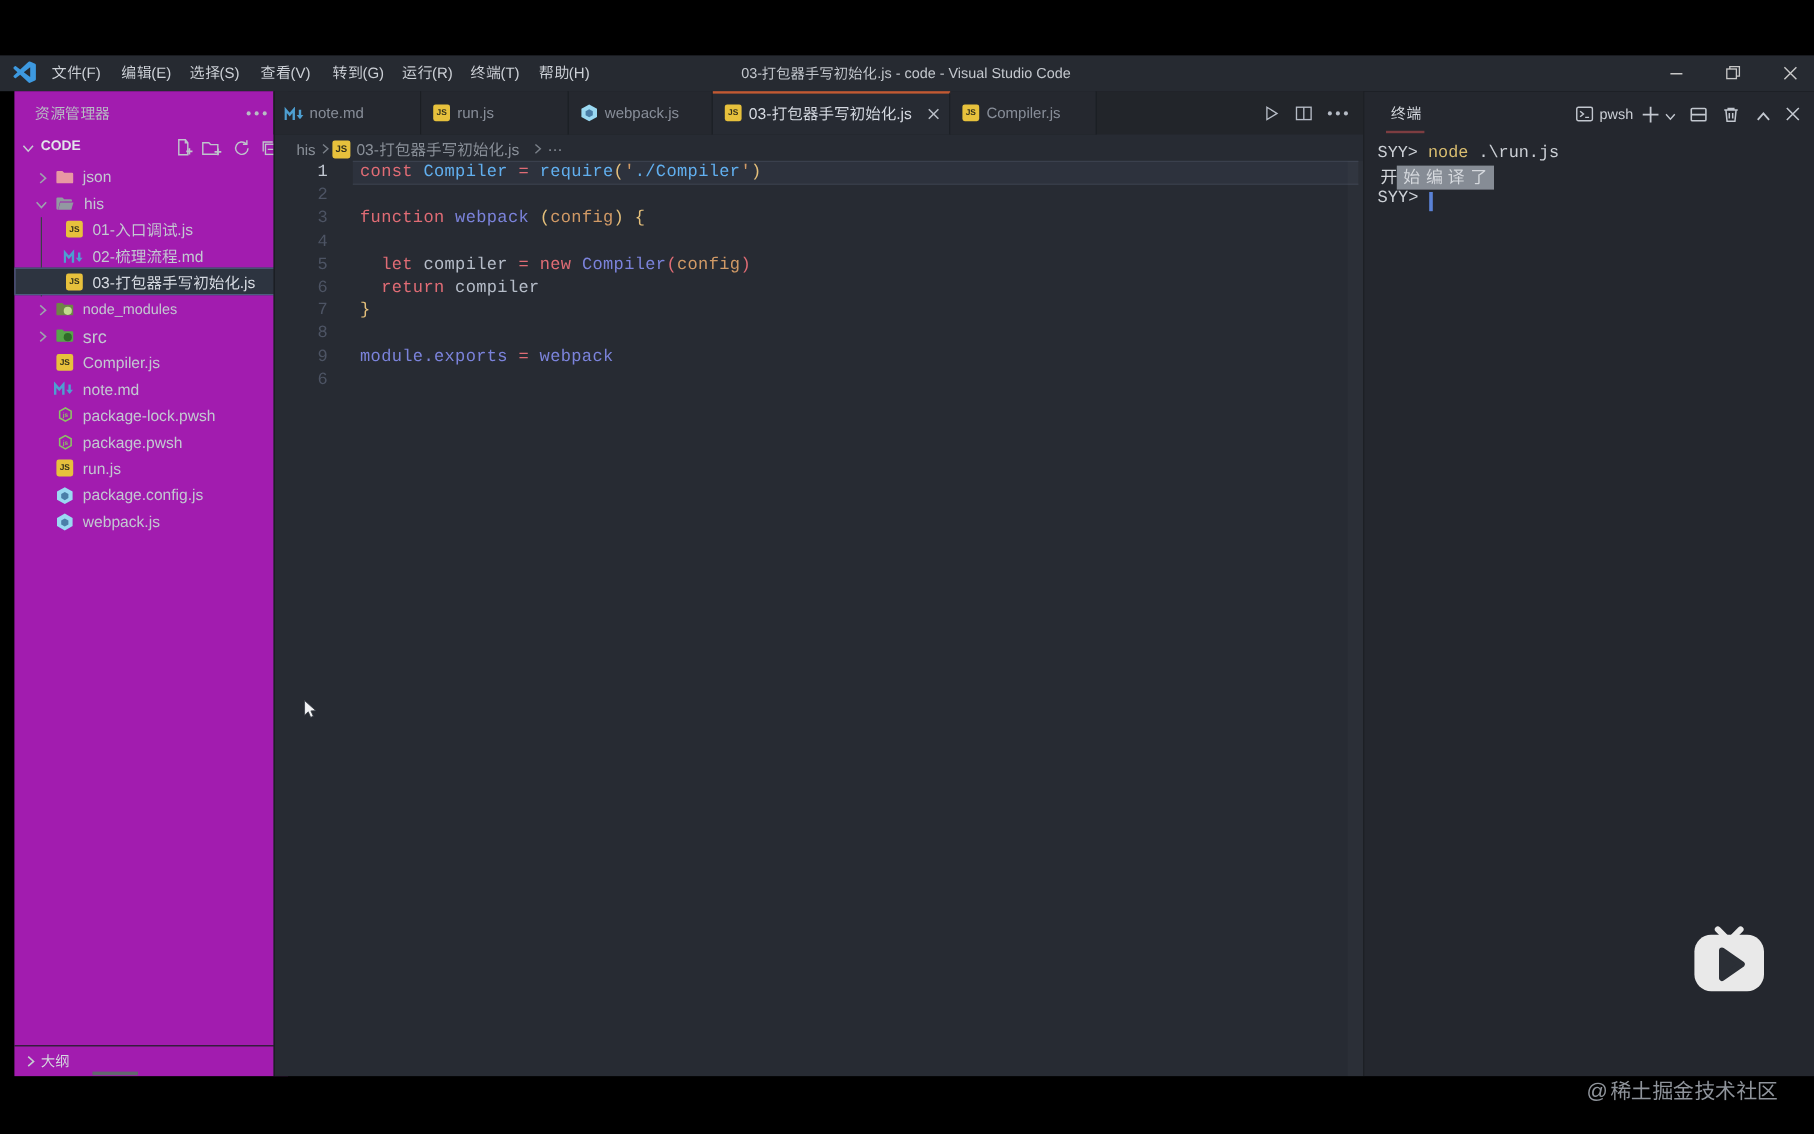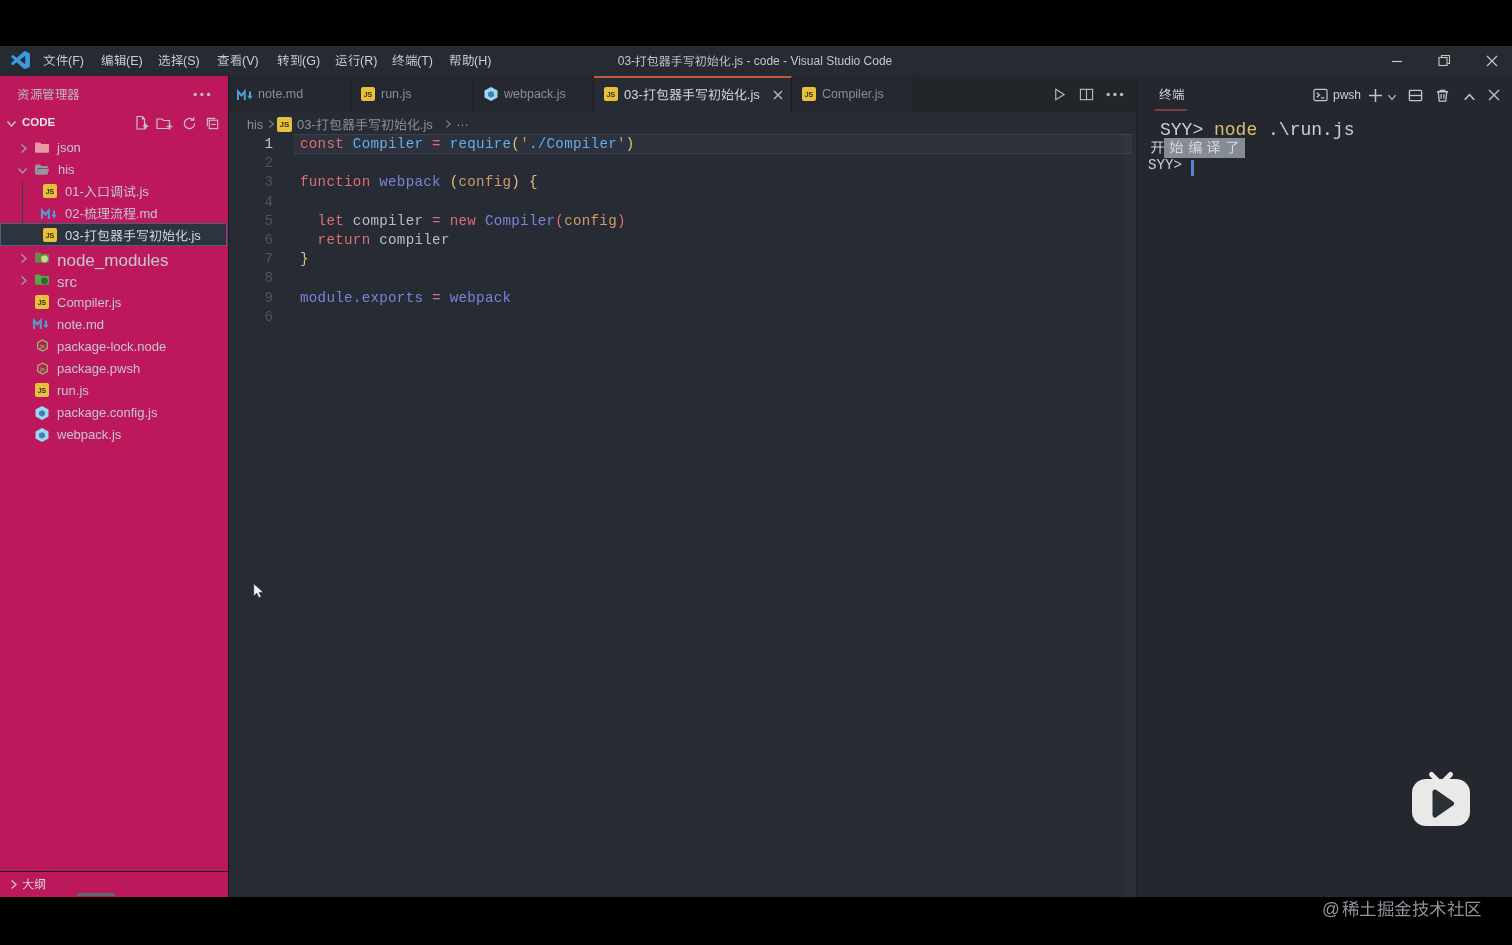--- a/index.html
+++ b/index.html
@@ -125,21 +125,21 @@
       <path d="M1 7.5 H11" stroke="#c8c8c8" stroke-width="1.2"></path>
     </svg>
 <svg class="abs" style="left:1437px;top:8px" width="14" height="14" viewBox="0 0 14 14">
       <rect x="2" y="3.5" width="8" height="8" fill="none" stroke="#c8c8c8" stroke-width="1.1"></rect>
       <path d="M4.5 3.5 V1.5 H12.5 V9.5 H10.5" fill="none" stroke="#c8c8c8" stroke-width="1.1"></path>
     </svg>
 <svg class="abs" style="left:1485px;top:8px" width="14" height="14" viewBox="0 0 14 14">
       <path d="M2 2 L12 12 M12 2 L2 12" stroke="#c8c8c8" stroke-width="1.2"></path>
     </svg>
   </div>
-<div class="abs" style="left:0;top:76px;width:228px;height:821px;background:#be185d">
+<div class="abs" style="left:12px;top:76px;width:228px;height:821px;background:#a21caf">
     <span class="abs" style="left:17px;top:12px;font-size:12.5px;color:#b8bdc4"><svg class="k" viewBox="0 -880 1000 1000">
         <use href="#u8d44"></use>
       </svg><svg class="k" viewBox="0 -880 1000 1000">
         <use href="#u6e90"></use>
       </svg><svg class="k" viewBox="0 -880 1000 1000">
         <use href="#u7ba1"></use>
       </svg><svg class="k" viewBox="0 -880 1000 1000">
         <use href="#u7406"></use>
       </svg><svg class="k" viewBox="0 -880 1000 1000">
         <use href="#u5668"></use>
@@ -229,42 +229,42 @@
       </svg><svg class="k" viewBox="0 -880 1000 1000">
         <use href="#u5316"></use>
       </svg>.js</span>
     <svg style="position:absolute;left:18px;top:177.0px" width="11" height="11" viewBox="0 0 11 11">
       <path d="M3.5 1.5 L8 5.5 L3.5 9.5" fill="none" stroke="#9da3ad" stroke-width="1.3"></path>
     </svg>
     <svg style="position:absolute;left:34px;top:174.0px" width="16" height="16" viewBox="0 0 16 16">
       <path d="M1 3.5 Q1 2.5 2 2.5 H6 L7.5 4 H14 Q15 4 15 5 V11.8 Q15 12.8 14 12.8 H2 Q1 12.8 1 11.8 Z" fill="#6e8547"></path>
       <circle cx="10.5" cy="9" r="3.4" fill="#c3dc8e"></circle>
     </svg>
-    <span class="abs" style="left:57px;top:174.5px;color:#c3c8d1;font-size:17px">node_modules</span>
+    <span class="abs" style="left:57px;top:174.5px;color:#c3c8d1;font-size:12px">node_modules</span>
     <svg style="position:absolute;left:18px;top:199.10000000000002px" width="11" height="11" viewBox="0 0 11 11">
       <path d="M3.5 1.5 L8 5.5 L3.5 9.5" fill="none" stroke="#9da3ad" stroke-width="1.3"></path>
     </svg>
     <svg style="position:absolute;left:34px;top:196.10000000000002px" width="16" height="16" viewBox="0 0 16 16">
       <path d="M1 3.5 Q1 2.5 2 2.5 H6 L7.5 4 H14 Q15 4 15 5 V11.8 Q15 12.8 14 12.8 H2 Q1 12.8 1 11.8 Z" fill="#57a64a"></path>
       <circle cx="10.5" cy="9" r="3.4" fill="#2e6b28"></circle>
     </svg>
     <span class="abs" style="left:57px;top:196.60000000000002px;color:#c3c8d1;font-size:15px">src</span>
     <div style="position:absolute;left:35px;top:218.70000000000002px;width:14px;height:14px;background:#e7c13c;border-radius:2px;color:#33301b;font-weight:bold;font-size:7px;text-align:center;line-height:15px">JS</div>
     <span class="abs" style="left:57px;top:218.70000000000002px;color:#c3c8d1;font-size:13px">Compiler.js</span>
     <svg style="position:absolute;left:33px;top:242.3px" width="17" height="13" viewBox="0 0 17 13">
       <path d="M1 11 V2.5 L4.4 6.5 L7.8 2.5 V11" fill="none" stroke="#4e9fd1" stroke-width="2"></path>
       <path d="M13 2.5 V9" stroke="#4e9fd1" stroke-width="2"></path>
       <path d="M10.2 6.8 L13 10.3 L15.8 6.8 Z" fill="#4e9fd1"></path>
     </svg>
     <span class="abs" style="left:57px;top:240.8px;color:#c3c8d1;font-size:13px">note.md</span>
     <svg style="position:absolute;left:36px;top:263.4px" width="13" height="13" viewBox="0 0 16 16">
       <path d="M8 1.2 L13.9 4.5 V11.5 L8 14.8 L2.1 11.5 V4.5 Z" fill="none" stroke="#8cc265" stroke-width="1.6"></path>
       <text x="8" y="10.6" font-size="6.5" font-weight="bold" fill="#8cc265" text-anchor="middle" font-family="Liberation Sans">js</text>
     </svg>
-    <span class="abs" style="left:57px;top:262.9px;color:#c3c8d1;font-size:13px">package-lock.node</span>
+    <span class="abs" style="left:57px;top:262.9px;color:#c3c8d1;font-size:13px">package-lock.pwsh</span>
     <svg style="position:absolute;left:36px;top:285.5px" width="13" height="13" viewBox="0 0 16 16">
       <path d="M8 1.2 L13.9 4.5 V11.5 L8 14.8 L2.1 11.5 V4.5 Z" fill="none" stroke="#8cc265" stroke-width="1.6"></path>
       <text x="8" y="10.6" font-size="6.5" font-weight="bold" fill="#8cc265" text-anchor="middle" font-family="Liberation Sans">js</text>
     </svg>
     <span class="abs" style="left:57px;top:285.0px;color:#c3c8d1;font-size:13px">package.pwsh</span>
     <div style="position:absolute;left:35px;top:307.1px;width:14px;height:14px;background:#e7c13c;border-radius:2px;color:#33301b;font-weight:bold;font-size:7px;text-align:center;line-height:15px">JS</div>
     <span class="abs" style="left:57px;top:307.1px;color:#c3c8d1;font-size:13px">run.js</span>
     <svg style="position:absolute;left:34px;top:328.70000000000005px" width="16" height="16" viewBox="0 0 16 16">
       <path d="M8 1 L14.5 4.6 V11.4 L8 15 L1.5 11.4 V4.6 Z" fill="#9ad9f2"></path>
       <path d="M8 5 L11 6.7 V10.1 L8 11.8 L5 10.1 V6.7 Z" fill="#4a7fa8"></path>
@@ -411,21 +411,21 @@
     </svg>
     <svg class="abs" style="left:299px;top:12px" width="15" height="15" viewBox="0 0 16 16">
       <path d="M2 4 H14 M5.5 4 V2.5 H10.5 V4 M3.5 4 L4.5 14 H11.5 L12.5 4 M6.5 6.5 V11.5 M9.5 6.5 V11.5" fill="none" stroke="#c2c7cf" stroke-width="1.35"></path>
     </svg>
     <svg style="position:absolute;left:327px;top:15px" width="13" height="13" viewBox="0 0 11 11">
       <path d="M1.5 7.5 L5.5 3 L9.5 7.5" fill="none" stroke="#c2c7cf" stroke-width="1.3"></path>
     </svg>
     <svg class="abs" style="left:351px;top:12px" width="14" height="14" viewBox="0 0 14 14">
       <path d="M2 2 L12 12 M12 2 L2 12" stroke="#c2c7cf" stroke-width="1.3"></path>
     </svg>
-    <div class="mono abs" style="left:24px;top:44.2px;font-size:18px;color:#ccd0d6;white-space:pre">SYY&gt; <span style="color:#d9bd70">node</span> .\run.js</div>
+    <div class="mono abs" style="left:12px;top:44.2px;font-size:14px;color:#ccd0d6;white-space:pre">SYY&gt; <span style="color:#d9bd70">node</span> .\run.js</div>
     <div class="abs" style="left:28px;top:62px;width:81px;height:20px;background:#868c95"></div>
     <div class="mono abs" style="left:12px;top:63.5px;font-size:14.2px;color:#ccd0d6;white-space:pre"><span style="color:#d6d9de"><svg class="kw" viewBox="0 -880 1000 1000">
           <use href="#u5f00"></use>
         </svg><svg class="kw" viewBox="0 -880 1000 1000">
           <use href="#u59cb"></use>
         </svg><svg class="kw" viewBox="0 -880 1000 1000">
           <use href="#u7f16"></use>
         </svg><svg class="kw" viewBox="0 -880 1000 1000">
           <use href="#u8bd1"></use>
         </svg><svg class="kw" viewBox="0 -880 1000 1000">

